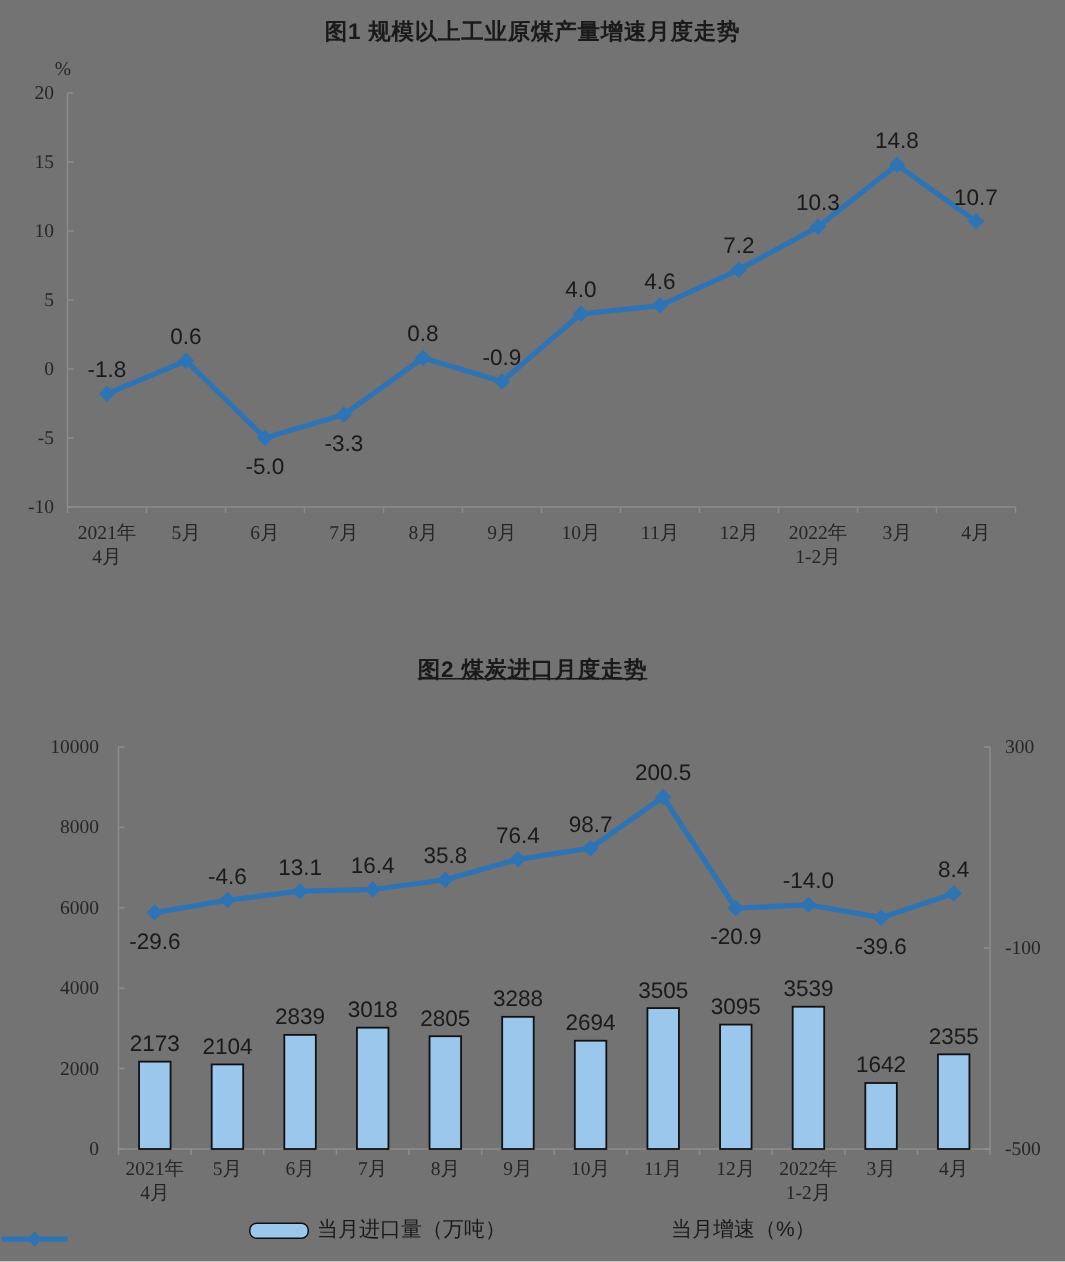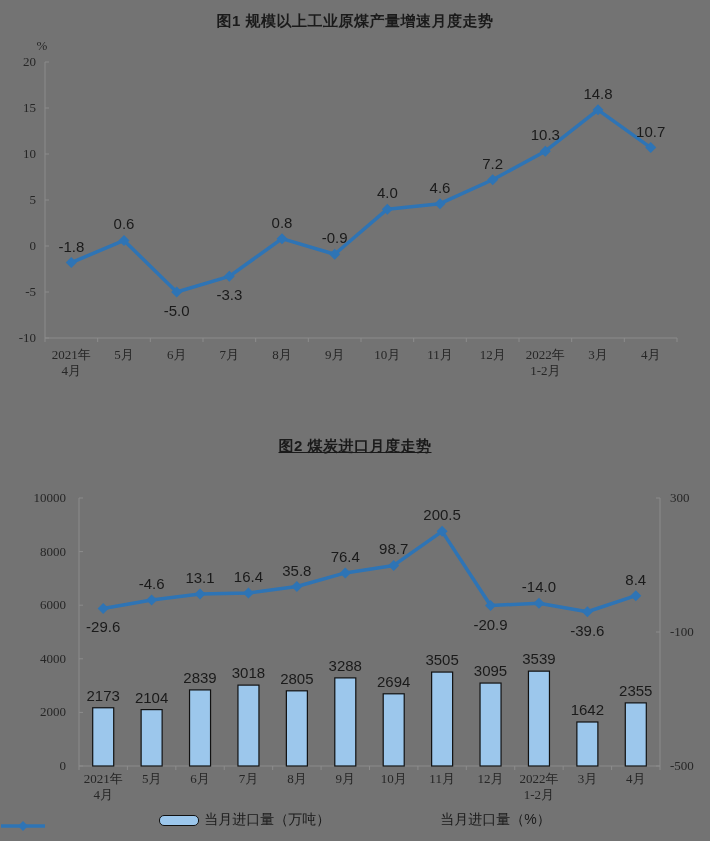--- a/index.html
+++ b/index.html
@@ -221,17 +221,17 @@
       <span class="swatch-bar"></span>
       <span>当月进口量（万吨）</span>
     </div>
     <div class="legend-item">
       <span class="swatch-line">
         <svg width="46" height="12" viewBox="0 0 46 12">
           <line x1="1" y1="6" x2="45" y2="6" stroke="#2E74B5" stroke-width="3.5"></line>
           <path d="M23 1 L28 6 L23 11 L18 6 Z" fill="#2E74B5"></path>
         </svg>
       </span>
-      <span>当月进口量（%）</span>
+      <span>当月增速（%）</span>
     </div>
   </div>
 
 </div>
 
 </body></html>

